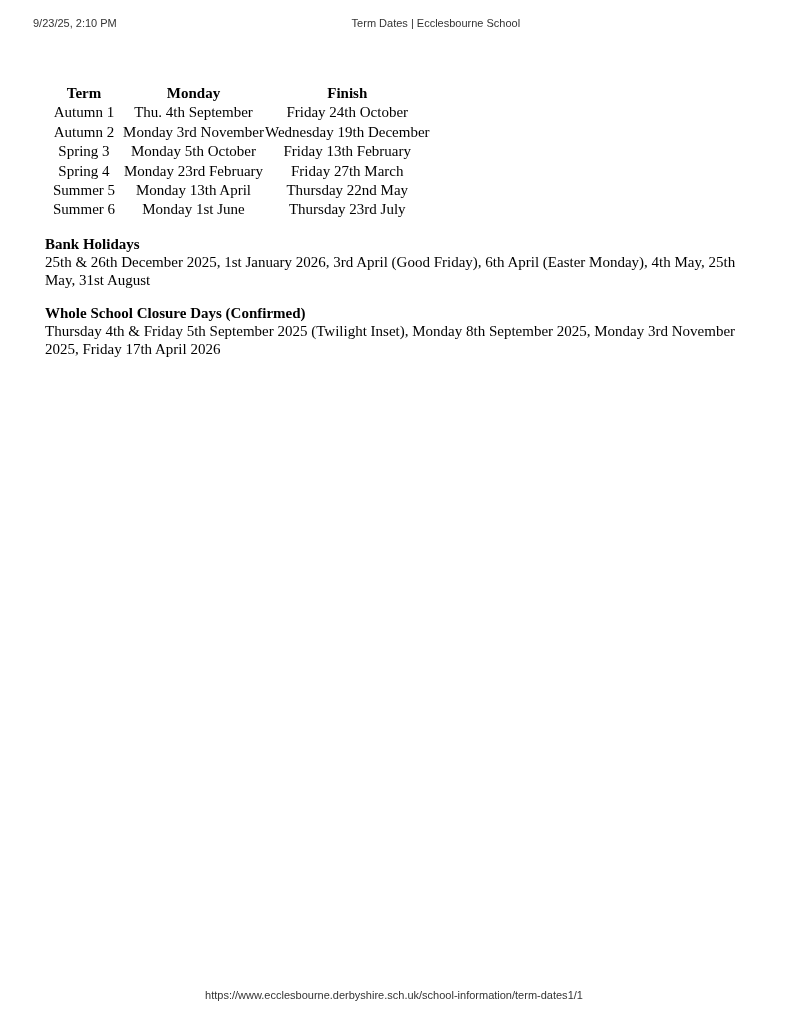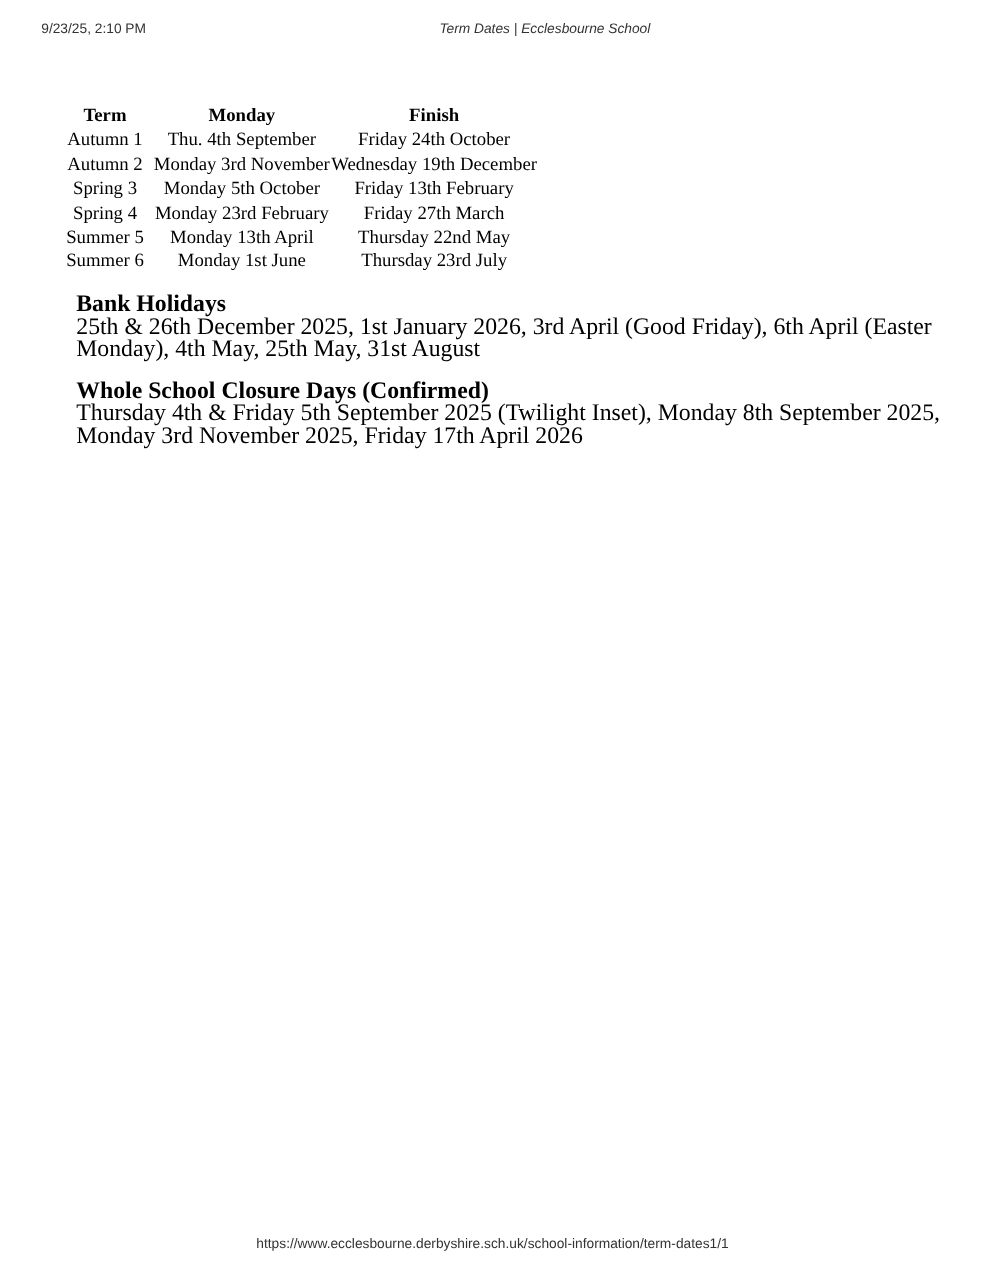--- a/index.html
+++ b/index.html
@@ -25,21 +25,21 @@
     right: 36px;
     display: flex;
     align-items: flex-start;
     font-family: "Liberation Sans", sans-serif;
     font-size: 11px;
     line-height: 14px;
     color: #333333;
     justify-content: flex-end;
   }
   .print-header .datetime { white-space: nowrap; }
-  .print-header .doc-title { flex: 1; text-align: center; white-space: nowrap; font-style: italic; }
+  .print-header .doc-title { flex: 1; text-align: center; white-space: nowrap; }
 
   .print-footer {
     position: absolute;
     top: 989px;
     left: 33px;
     right: 36px;
     display: flex;
     justify-content: center;
     font-family: "Liberation Sans", sans-serif;
     font-size: 11px;
@@ -91,23 +91,22 @@
     padding: 0;
     white-space: nowrap;
     text-align: center;
   }
 
   
   .section {
     position: absolute;
     left: 45px;
     width: 712px;
-    font-size: 19px;
+    font-size: 15px;
     line-height: 18px;
-    margin-left: 16px;
   }
   .section .heading { font-weight: bold; }
   .section-bank { top: 235px; }
   .section-closure { top: 304px; }
 </style>
 </head>
 <body>
 
 <div class="page">
 

